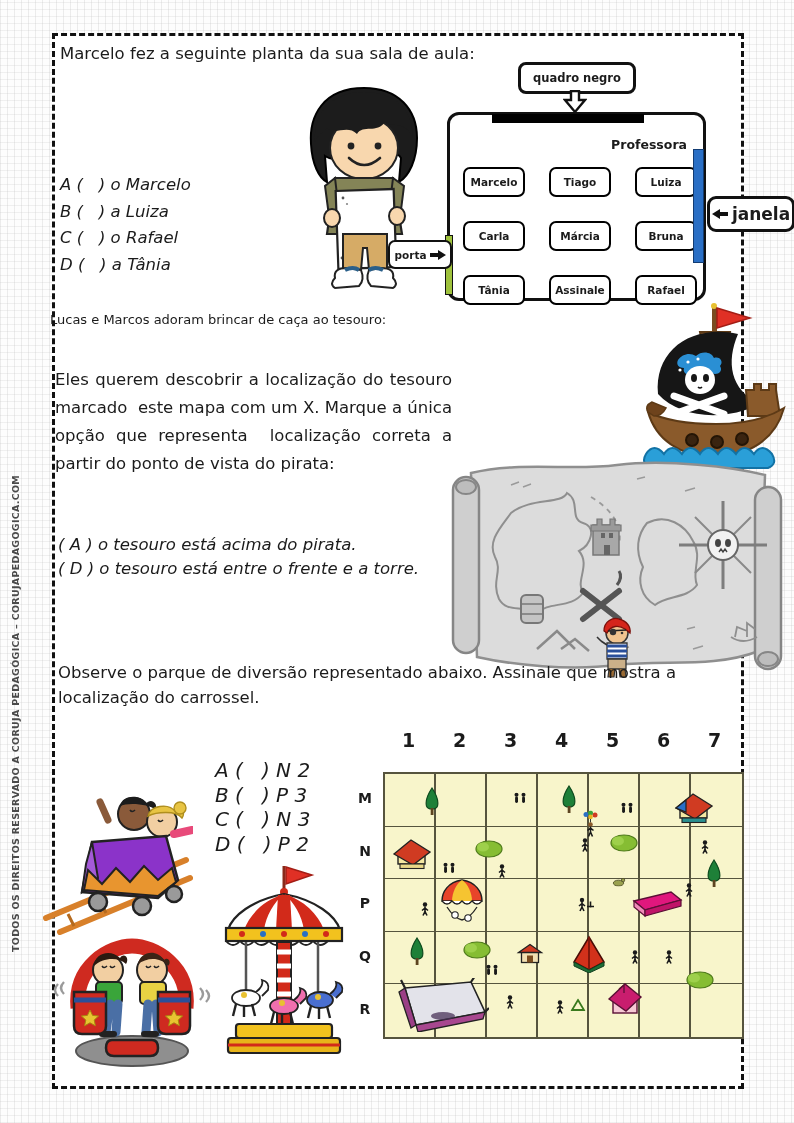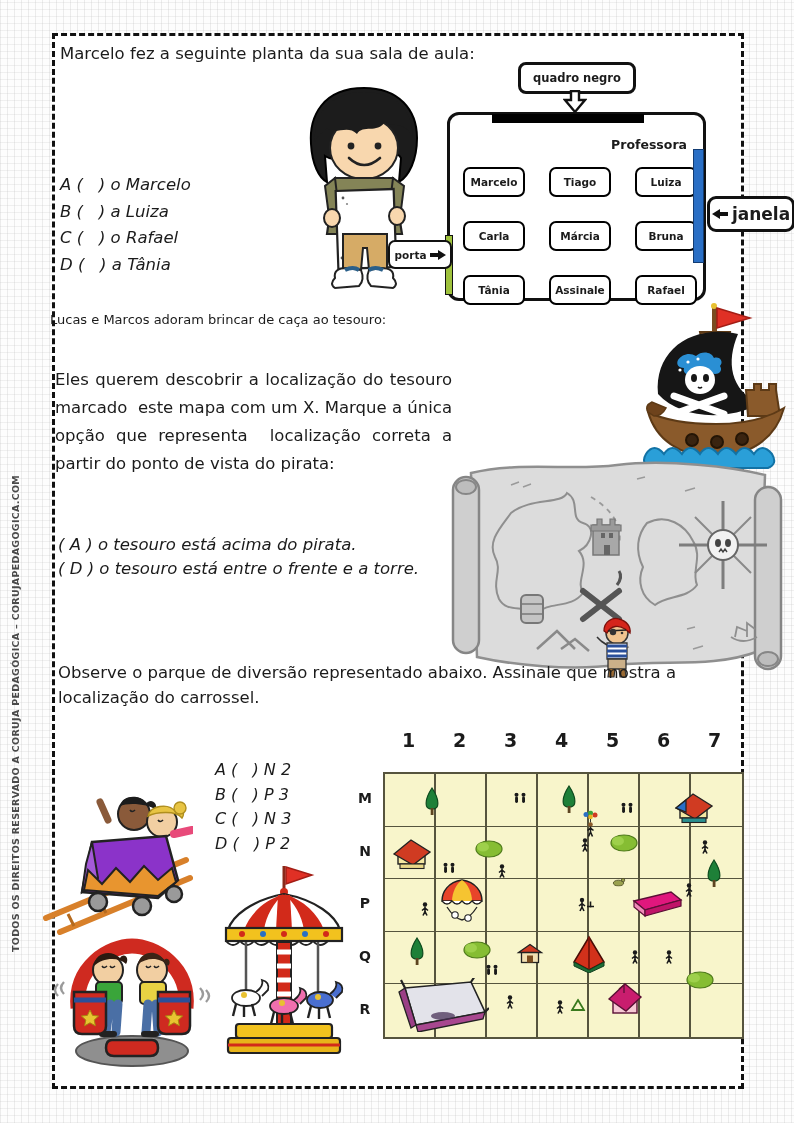--- a/index.html
+++ b/index.html
@@ -37,21 +37,21 @@
   .porta-label{left:388px;top:240px;width:60px;height:25px;border:2.5px solid #111;border-radius:7px;background:#fff;
     display:flex;align-items:center;justify-content:center;gap:3px;font-size:10.5px;font-weight:bold;}
 
   
   .q2-intro{left:50px;top:312px;font-size:13px;}
   .q2-question{left:55px;top:366px;width:397px;font-size:16.5px;line-height:28px;text-align:justify;}
   .q2-options{left:58px;top:533px;font-size:16.5px;line-height:23.5px;}
 
   
   .q3-question{left:50px;top:660px;width:706px;font-size:16.5px;line-height:25px;margin-left:8px;}
-  .q3-options{left:215px;top:758px;font-size:16px;line-height:24.5px;}
+  .q3-options{left:215px;top:758px;font-size:20px;line-height:24.5px;}
 
   .park-cols{left:383px;top:729px;width:357px;height:30px;display:flex;}
   .park-cols span{flex:1;text-align:center;font-size:19px;font-weight:bold;}
   .park-rows{left:352px;top:772px;width:26px;height:263px;display:flex;flex-direction:column;}
   .park-rows span{flex:1;display:flex;align-items:center;justify-content:center;font-size:14px;font-weight:bold;}
   .park-grid{left:383px;top:772px;width:357px;height:263px;border:2px solid #56543e;background:#f8f5cb;}
   .park-cells{position:absolute;inset:0;display:grid;grid-template-columns:repeat(7,1fr);grid-template-rows:repeat(5,1fr);}
   .park-cell{border-right:2px solid #56543e;border-bottom:1.5px solid #56543e;}
   .park-cell:nth-child(7n){border-right:none;}
   .park-cell:nth-child(n+29){border-bottom:none;}

